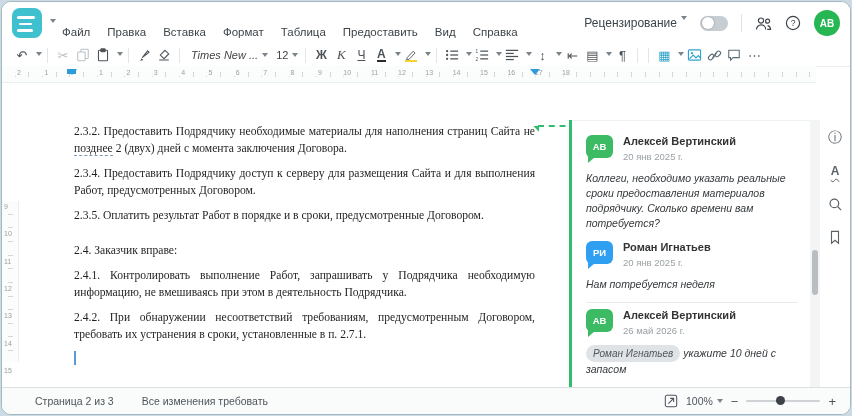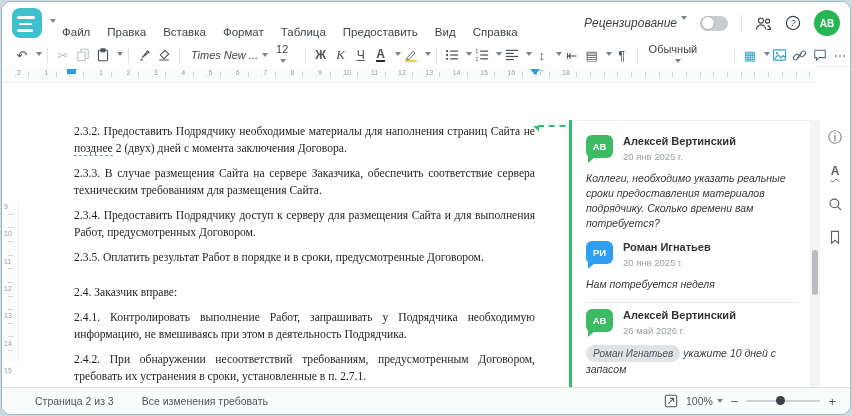--- a/index.html
+++ b/index.html
@@ -19,21 +19,21 @@
   .titlebar b{font-weight:700;}
   .titlebar .ext{color:#a9b0b5;font-weight:400;}
   .flag{margin-left:10px;vertical-align:-2px;}
   .menu{position:absolute;left:60px;top:24px;display:flex;gap:17px;font-size:11.5px;color:#3d4449;}
   .menu span{cursor:pointer;}
   .hdr-right{position:absolute;right:10px;top:0;height:42px;display:flex;align-items:center;gap:13px;font-size:12px;color:#3d4449;}
   .toggle{width:28px;height:15px;border-radius:9px;background:#c6cdd3;position:relative;cursor:pointer;}
   .toggle::after{content:"";position:absolute;left:1.5px;top:1.5px;width:12px;height:12px;border-radius:50%;background:#fff;box-shadow:0 0 2px rgba(0,0,0,.35);}
   .vdiv{width:1px;height:18px;background:#e1e4e6;}
   .avatar{width:26px;height:26px;border-radius:50%;background:#26b653;color:#fff;font-size:10px;font-weight:700;display:flex;align-items:center;justify-content:center;cursor:pointer;}
-  .hic{display:flex;cursor:pointer;font-style:italic;}
+  .hic{display:flex;cursor:pointer;}
 
   
   .toolbar{position:absolute;left:0;top:42px;right:0;height:22px;display:flex;align-items:center;padding-left:10px;border-bottom:1px solid #eceeef;font-size:13px;color:#4b5258;}
   .tb{min-width:20px;height:20px;display:flex;align-items:center;justify-content:center;cursor:pointer;border-radius:2px;}
   .tb .g{font-style:normal;font-size:13px;line-height:1;}
   .dis{color:#b9c0c6;}
   .tdiv{width:1px;height:15px;background:#e3e6e8;margin:0 5px;}
   .teal{color:#2fa3c9;}
   .fontbox{font-size:11px;font-style:italic;color:#444;padding:0 2px 0 6px;cursor:pointer;white-space:nowrap;}
   .sizebox,.stylebox{font-size:11px;color:#444;padding:0 2px 0 6px;cursor:pointer;}
@@ -253,21 +253,20 @@
         <i class="g">⇤</i>
       </span>
     <span class="tb">
         <i class="g">▤</i>
       </span>
     <span class="caret"></span>
     <span class="tb">
         <i class="g">¶</i>
       </span>
     <span class="tdiv"></span>
-    <span class="stylebox"><span>Обычный</span><span class="caret" style="margin-left:26px;"></span></span>
     <span class="tdiv"></span>
     <span class="tb teal">
         <i class="g">▦</i>
       </span>
     <span class="caret"></span>
     <span class="tb">
       <svg width="15" height="14" viewBox="0 0 16 15">
           <g stroke="#2fa3c9" stroke-width="1.2" fill="none">
             <rect x="1.5" y="2" width="13" height="11" rx="1"></rect>
             <circle cx="5.2" cy="5.6" r="1.2" fill="#2fa3c9" stroke="none"></circle>
@@ -335,21 +334,20 @@
           <span style="top: 164.8px;">15</span>
           <span style="top: 192.1px;">16</span>
           <span style="top: 219.4px;">17</span>
           <span style="top: 246.7px;">18</span>
         </span>
       </div>
 
     <div class="page">
       <div class="doc">
         <p><span>2.3.2. Предоставить Подрядчику необходимые материалы для наполнения страниц Сайта не </span><span class="cm">позднее</span><span> 2 (двух) дней с момента заключения Договора.</span></p>
-        <p>2.3.3. В случае размещения Сайта на сервере Заказчика, обеспечить соответствие сервера техническим требованиям для размещения Сайта.</p>
         <p>2.3.4. Предоставить Подрядчику доступ к серверу для размещения Сайта и для выполнения Работ, предусмотренных Договором.</p>
         <p>2.3.5. Оплатить результат Работ в порядке и в сроки, предусмотренные Договором.</p>
         <p class="gap">2.4. Заказчик вправе:</p>
         <p>2.4.1. Контролировать выполнение Работ, запрашивать у Подрядчика необходимую информацию, не вмешиваясь при этом в деятельность Подрядчика.</p>
         <p>2.4.2. При обнаружении несоответствий требованиям, предусмотренным Договором, требовать их устранения в сроки, установленные в п. 2.7.1.</p>
         <span class="cursor"></span>
       </div>
       <div class="anchor"></div>
     </div>
 

